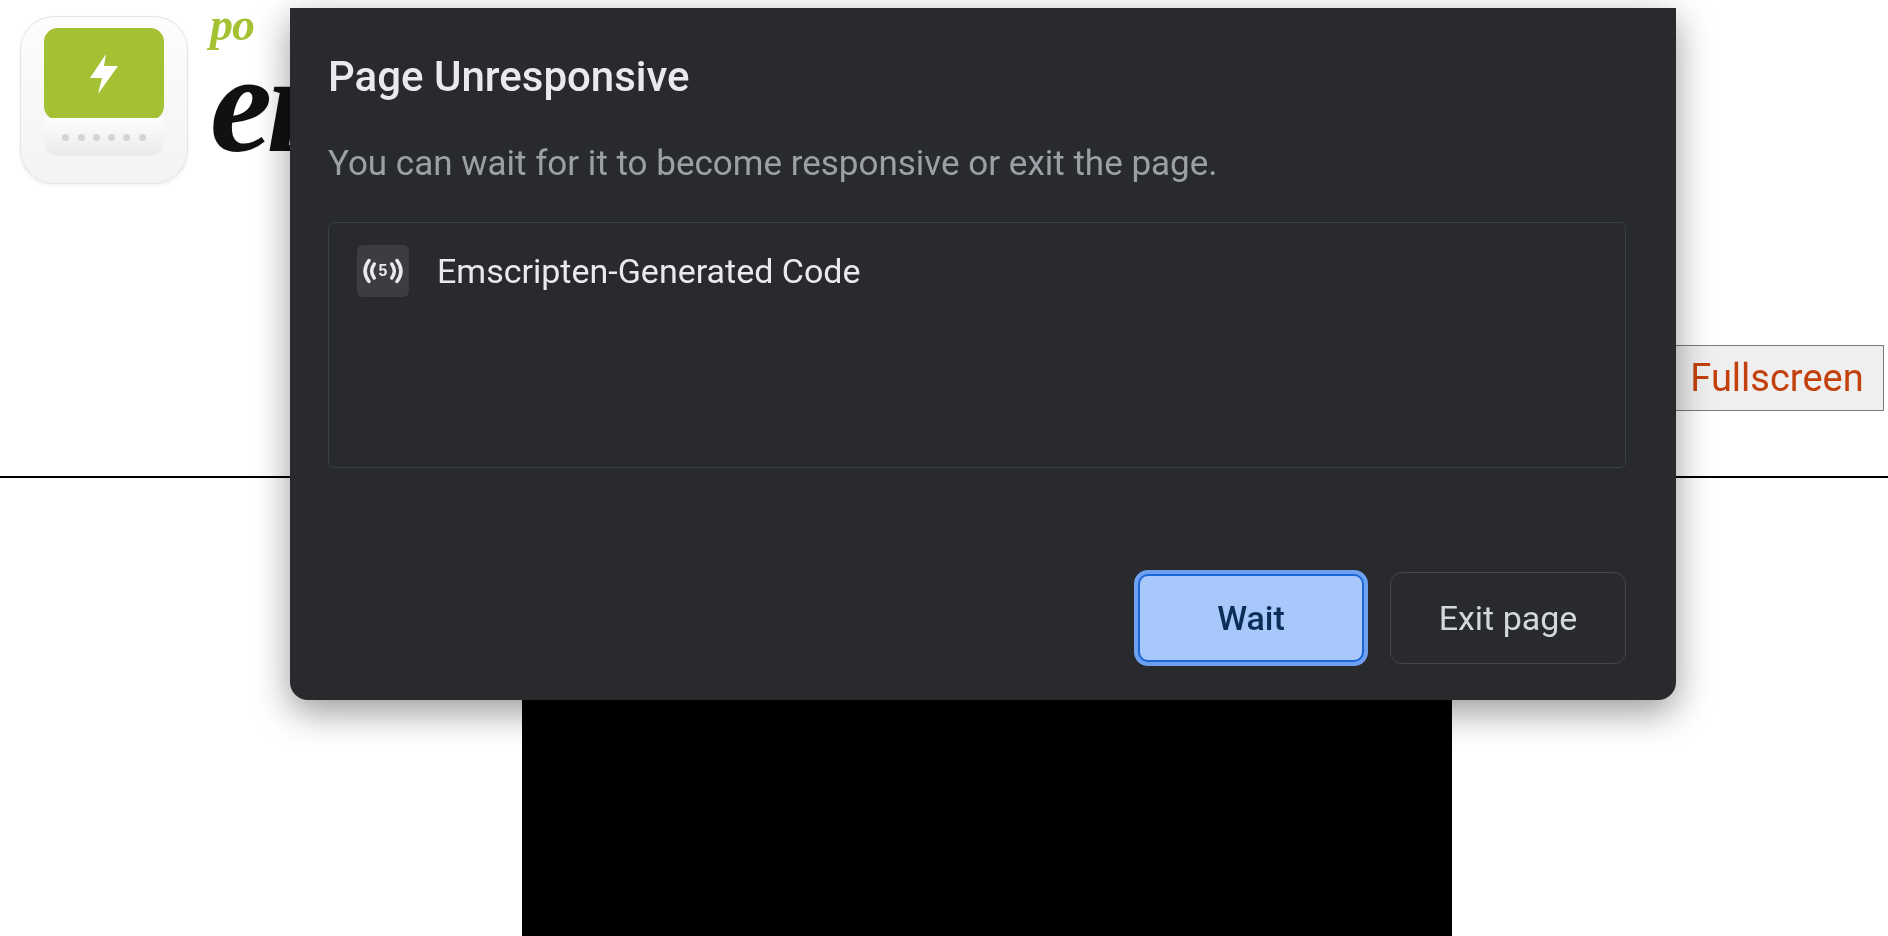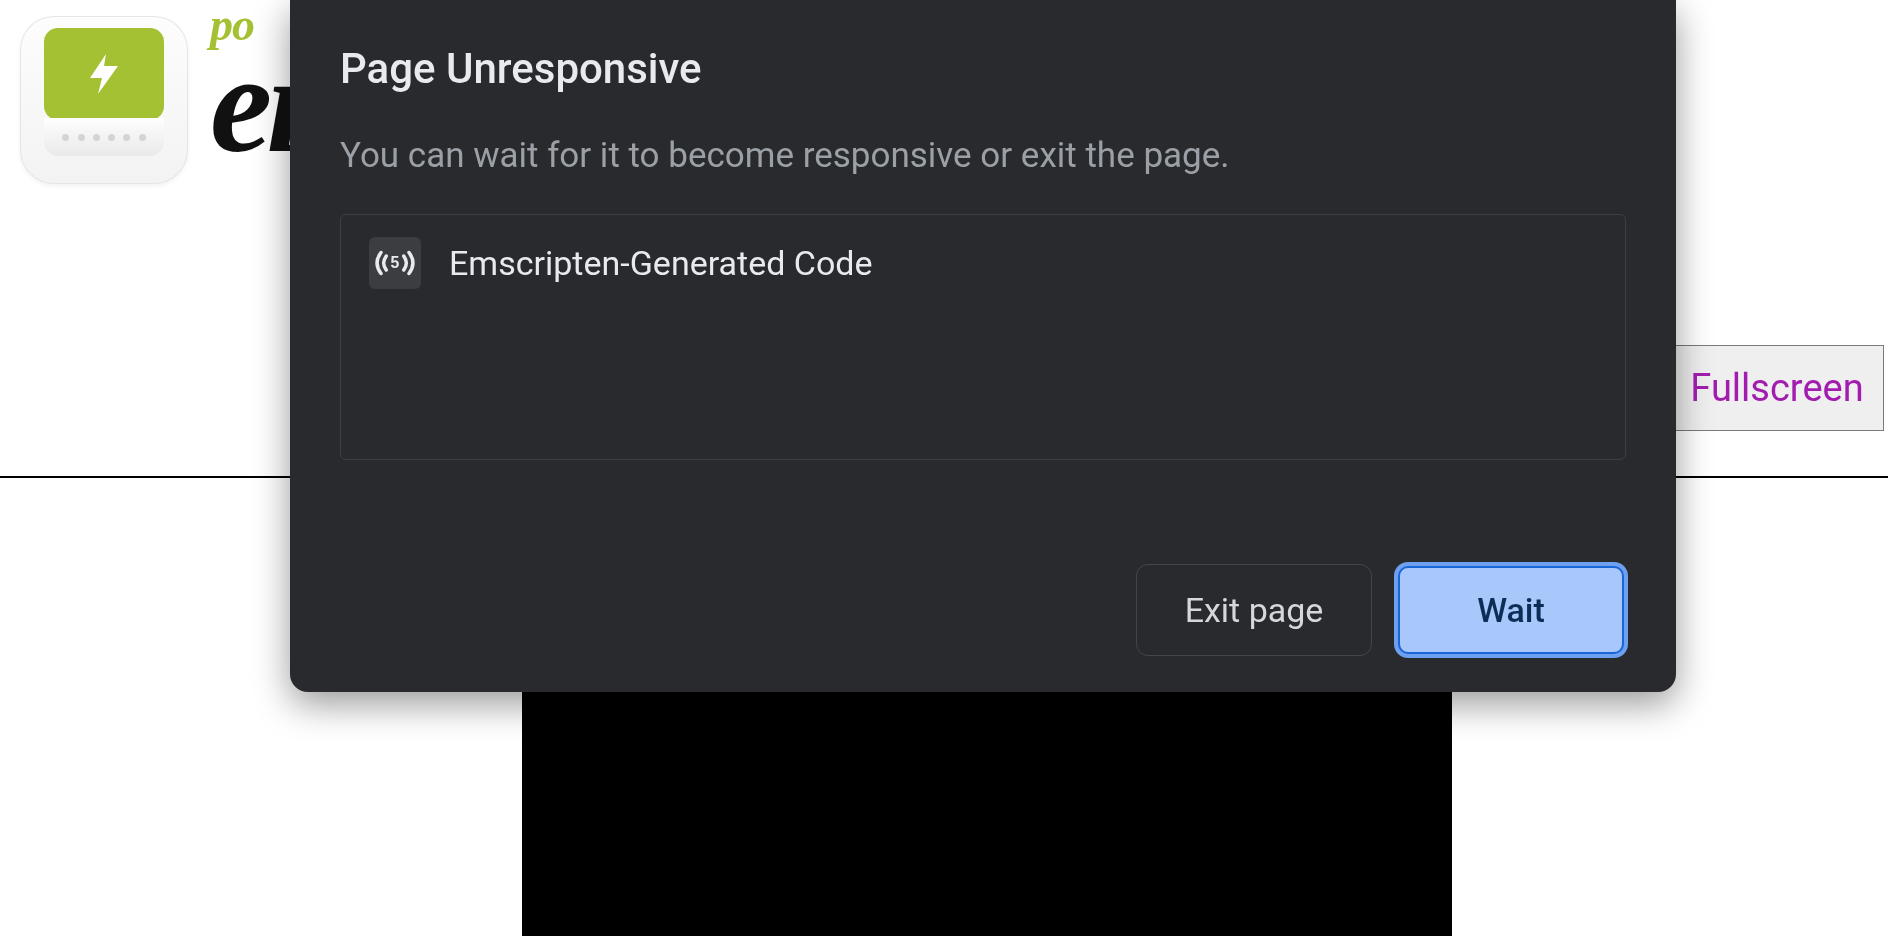--- a/index.html
+++ b/index.html
@@ -51,25 +51,25 @@
     display:block; line-height:1;
   }
   .logo-text .em {
     font-weight: 700; font-size: 140px; line-height: .8; letter-spacing:-6px;text-align:center;
   }
 
   
   .fullscreen-btn {
     position:absolute;
     left:1670px; top:345px;
-    width:214px; height:86px;
+    width:214px; height:66px;
     background:#efefef;
     border:1px solid #7a7a7a;
     font-size:38px;
-    color:#a21caf;
+    color:#c2410c;
     display:flex; align-items:center; justify-content:center;
     cursor:pointer;
   }
 
   
   .hr {
     position:absolute; left:0; right:0; top:476px;
     height:2px; background:#000;
   }
 
@@ -77,27 +77,27 @@
   .canvas-black {
     position:absolute;
     left:522px; top:560px;
     width:930px; height:380px;
     background:#000;
   }
 
   
   .dialog {
     position:absolute;
-    left:290px; top:0;
+    left:290px; top:8px;
     width:1386px; height:692px;
     background:#292a2d;
     border-radius: 0 0 18px 18px;
     box-shadow: 0 12px 36px rgba(0,0,0,.4);
     color:#e8eaed;
-    padding: 44px 50px 36px 50px;
+    padding: 44px 50px 36px 38px;
     display:flex; flex-direction:column;
   }
   .dialog-title {
     font-size:42px; font-weight:500; color:#e8eaed;
   }
   .dialog-sub {
     margin-top:42px;
     font-size:35px; color:#9aa0a6;
   }
   .dialog-list {
@@ -197,22 +197,22 @@
             <path d="M20 6 C23 10 23 14 20 18"></path>
             <path d="M17 8 C19 11 19 13 17 16"></path>
             <text x="12" y="15" text-anchor="middle" font-size="9" fill="#e8eaed" stroke="none" font-family="Arial" font-weight="bold">5</text>
           </svg>
         </div>
         <div class="row-label">Emscripten-Generated Code</div>
       </div>
     </div>
 
     <div class="dialog-actions">
+      <div class="btn btn-wait">
+        <span>Wait</span>
+      </div>
       <div class="btn btn-exit">
         <span>Exit page</span>
       </div>
-      <div class="btn btn-wait">
-        <span>Wait</span>
-      </div>
     </div>
   </div>
 
 </div>
 
 </body></html>

